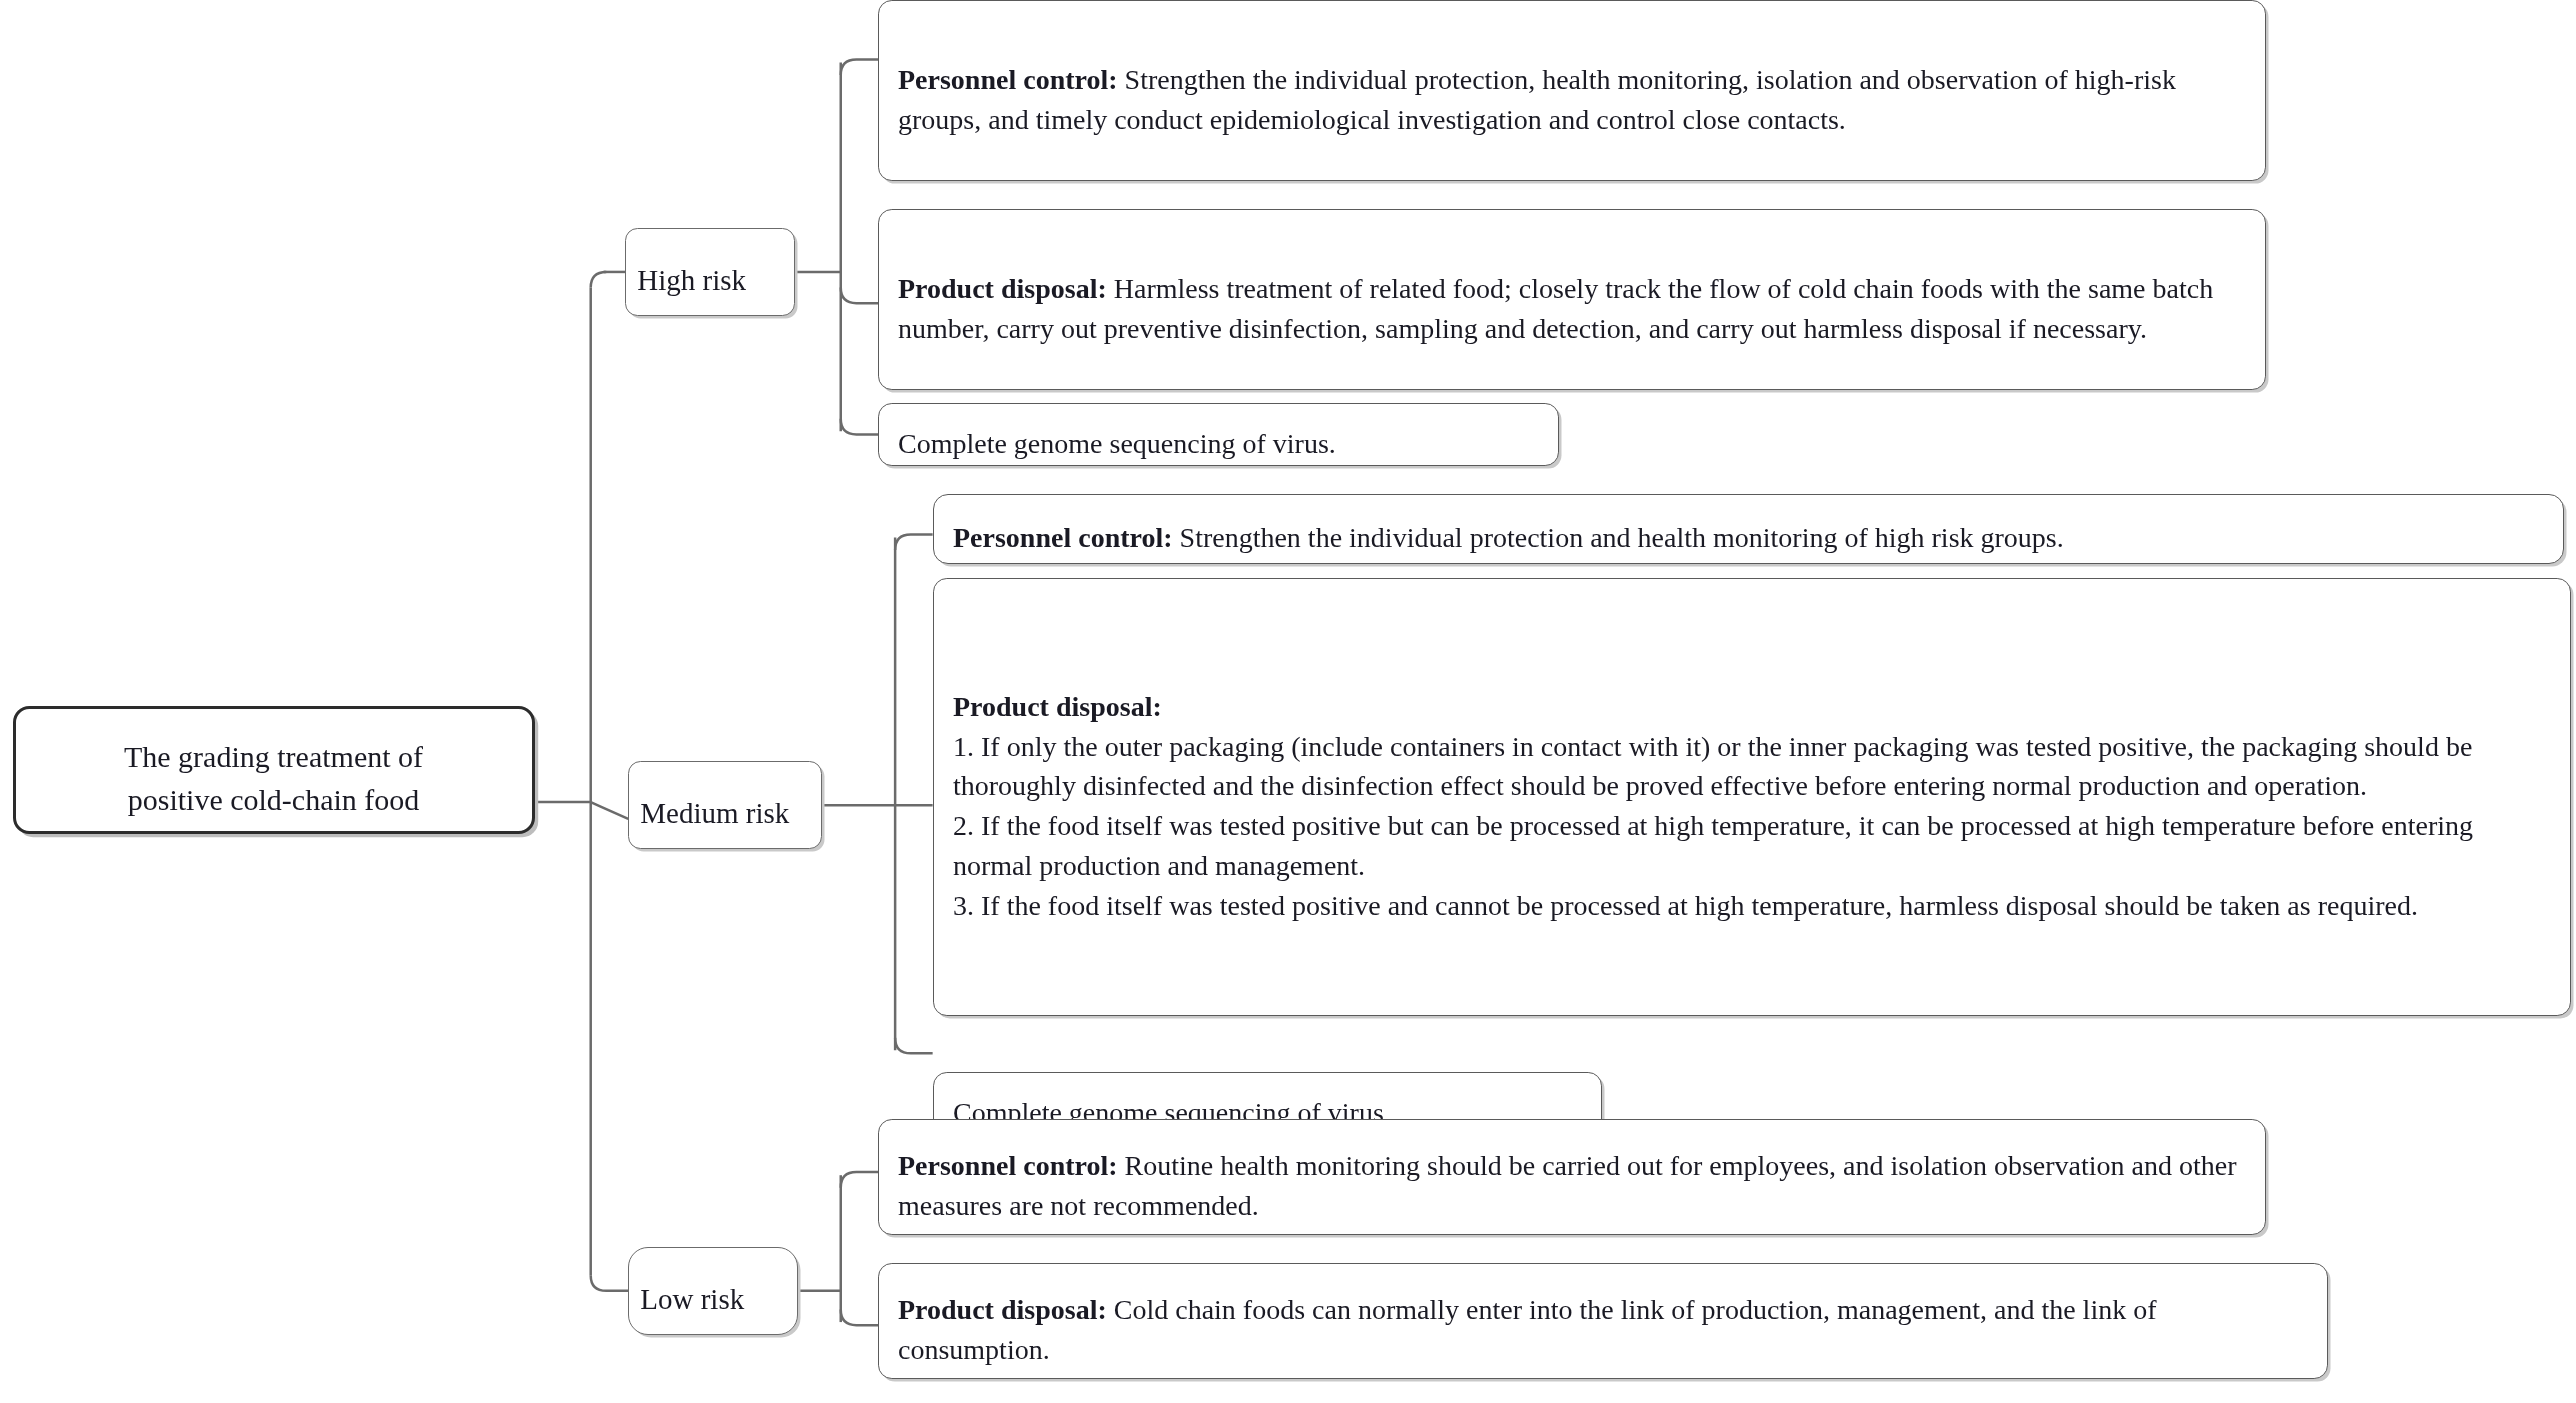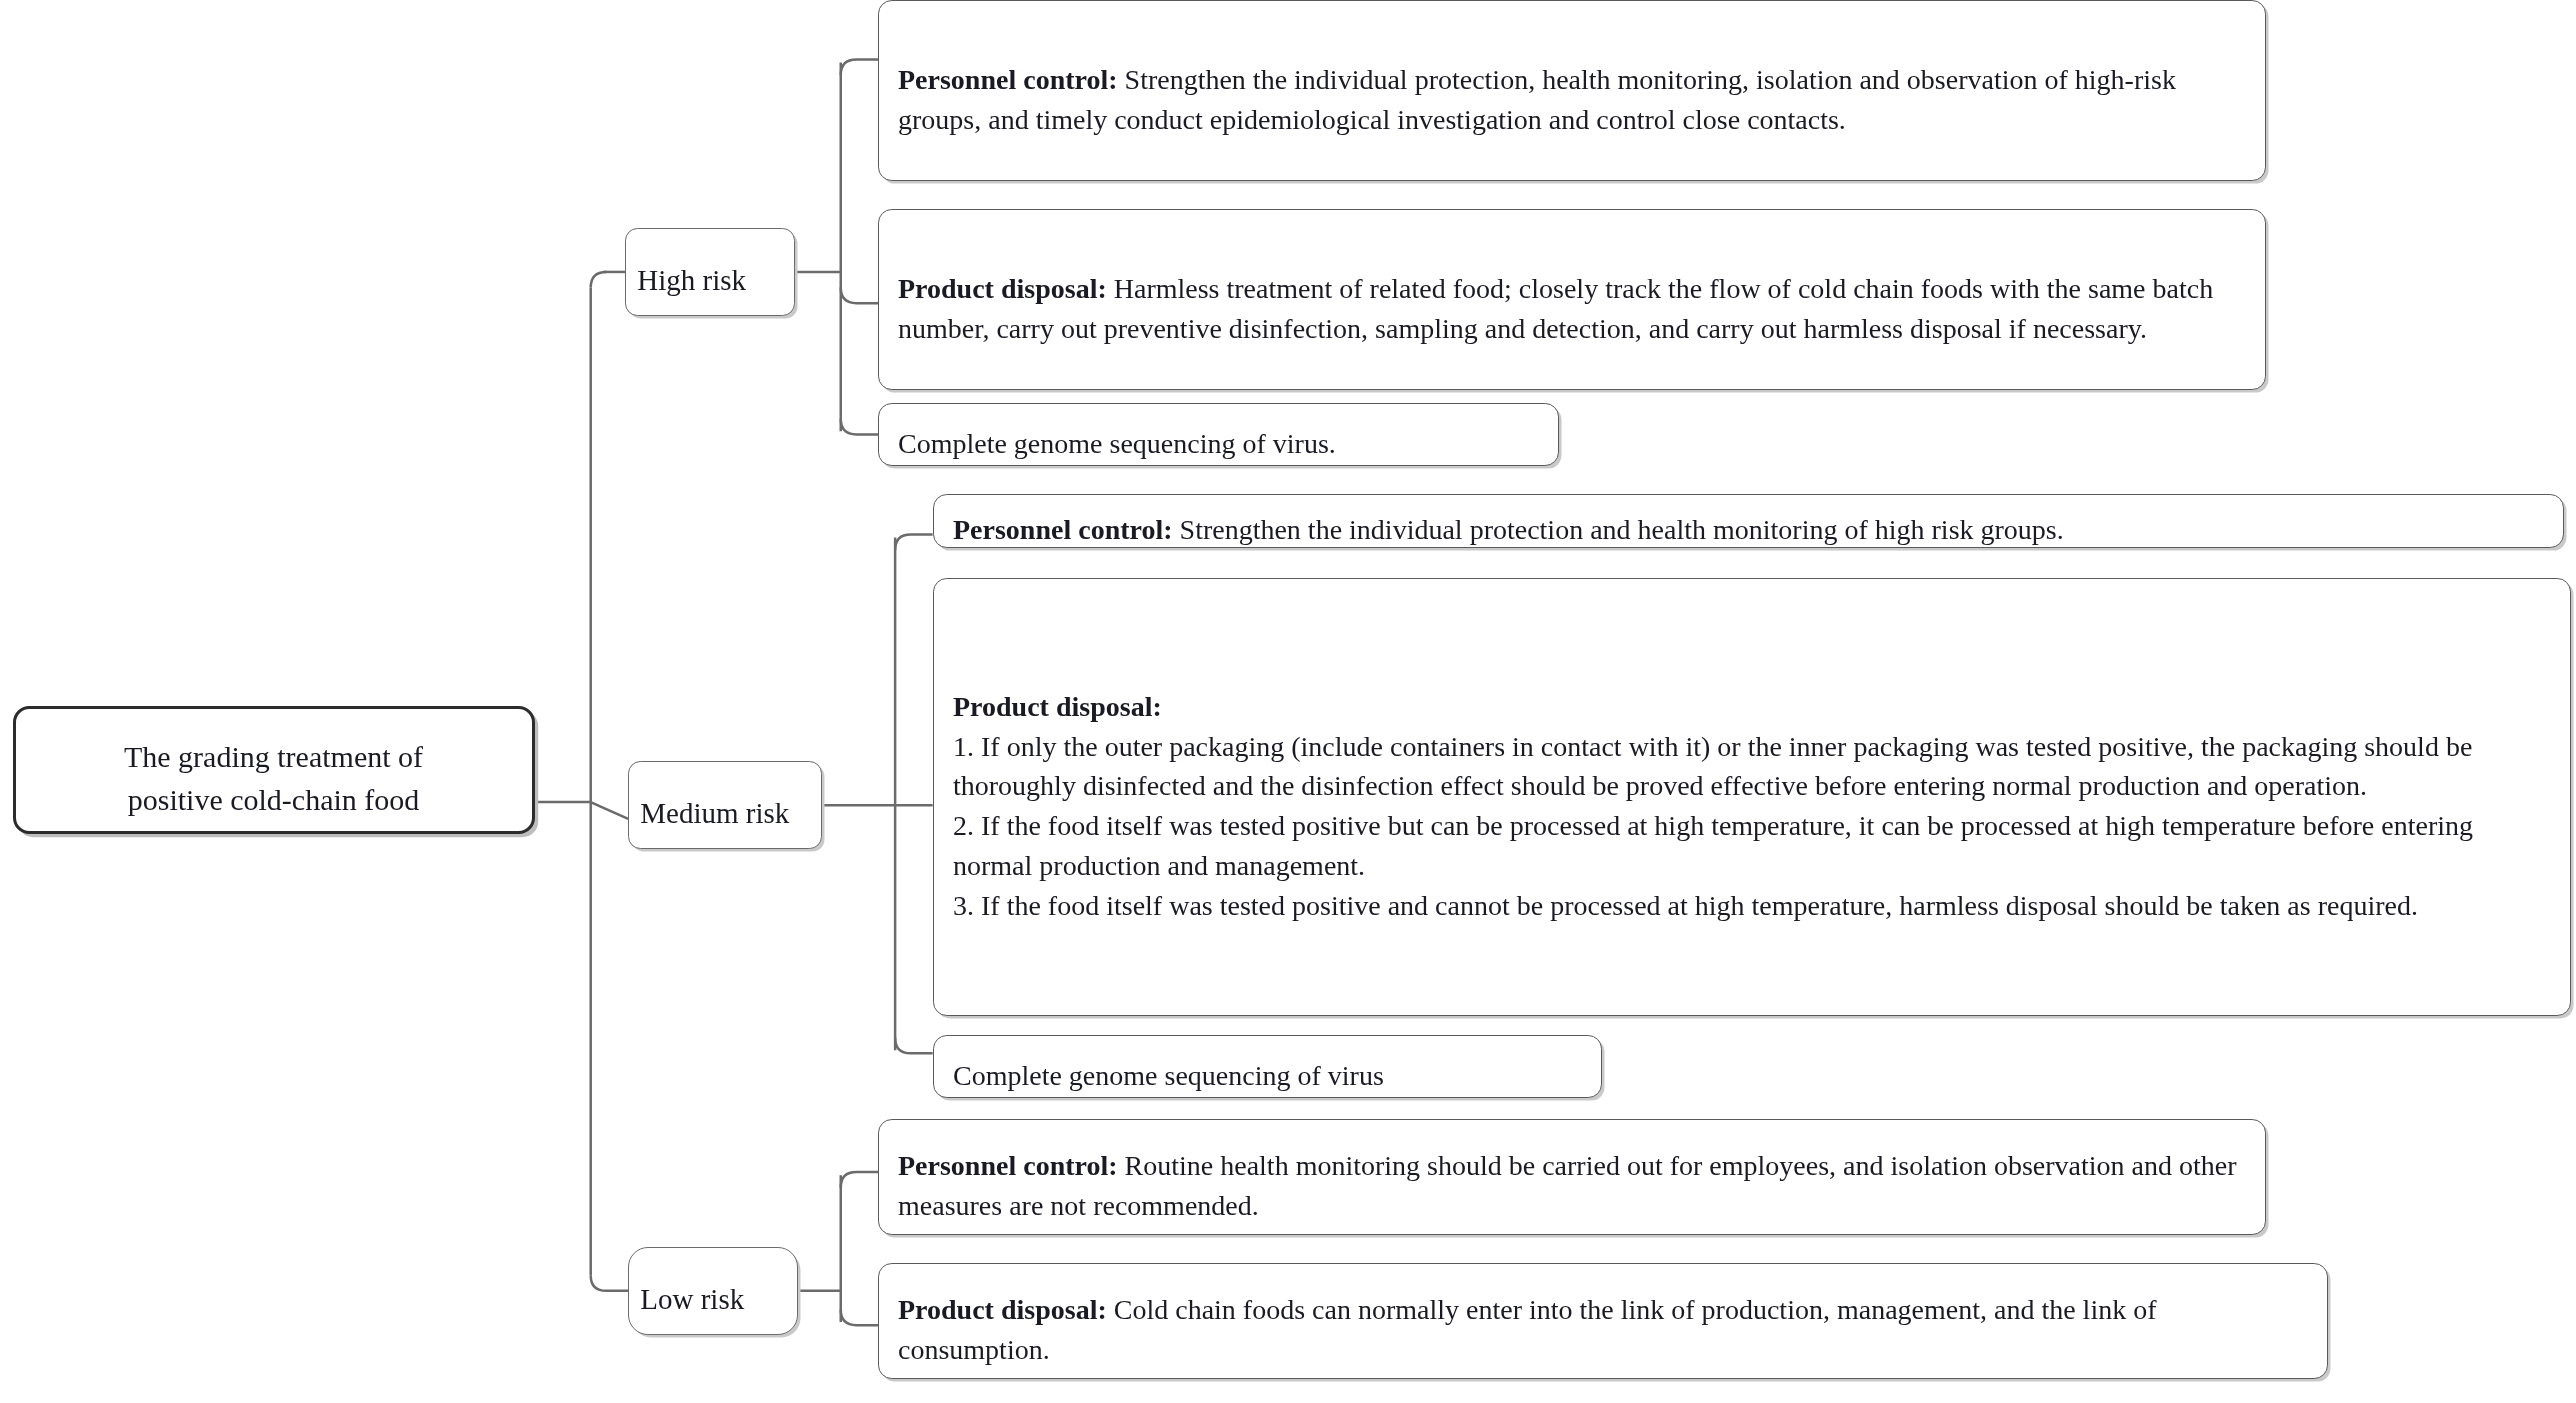--- a/index.html
+++ b/index.html
@@ -128,32 +128,32 @@
   </div>
 
   <div class="node leaf" style="left:878px; top:403px; width:681px; height:63px;">
     <span class="txt"><b></b><span>Complete genome sequencing of virus.</span></span>
   </div>
 
   <div class="node branch" style="left:628px; top:761px; width:194px; height:88px;">
     <span class="txt">Medium risk</span>
   </div>
 
-  <div class="node leaf" style="left:933px; top:494px; width:1631px; height:54px;">
+  <div class="node leaf" style="left:933px; top:494px; width:1631px; height:70px;border-radius:15px;">
     <span class="txt"><b>Personnel control:</b><span> Strengthen the individual protection and health monitoring of high risk groups.</span></span>
   </div>
 
   <div class="node leaf" style="left:933px; top:578px; width:1638px; height:438px;">
     <span class="txt"><b>Product disposal:</b><span>
 1. If only the outer packaging (include containers in contact with it) or the inner packaging was tested positive, the packaging should be thoroughly disinfected and the disinfection effect should be proved effective before entering normal production and operation.
 2. If the food itself was tested positive but can be processed at high temperature, it can be processed at high temperature before entering normal production and management.
 3. If the food itself was tested positive and cannot be processed at high temperature, harmless disposal should be taken as required.</span></span>
   </div>
 
-  <div class="node leaf" style="left:933px; top:1035px; width:669px; height:63px;">
+  <div class="node leaf" style="left:933px; top:1072px; width:669px; height:63px;">
     <span class="txt"><b></b><span>Complete genome sequencing of virus</span></span>
   </div>
 
   <div class="node branch" style="left:628px; top:1247px; width:170px; height:88px;border-radius:20px;">
     <span class="txt">Low risk</span>
   </div>
 
   <div class="node leaf" style="left:878px; top:1119px; width:1388px; height:116px;">
     <span class="txt"><b>Personnel control:</b><span> Routine health monitoring should be carried out for employees, and isolation observation and other measures are not recommended.</span></span>
   </div>

